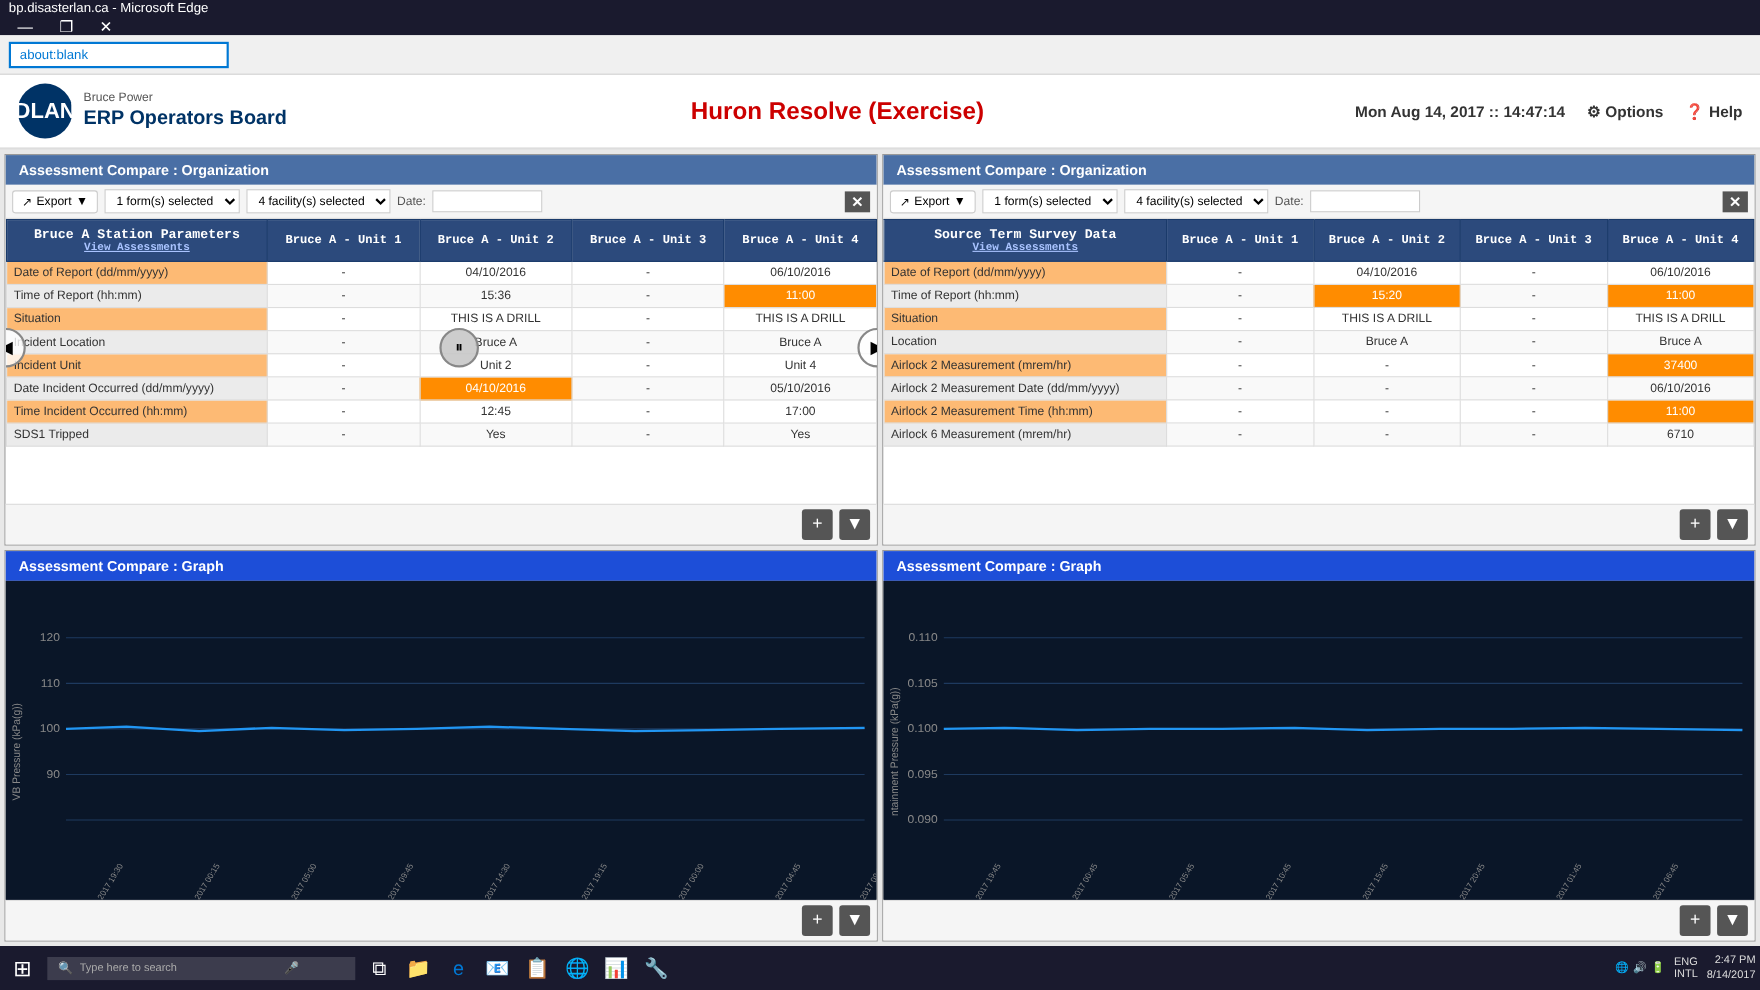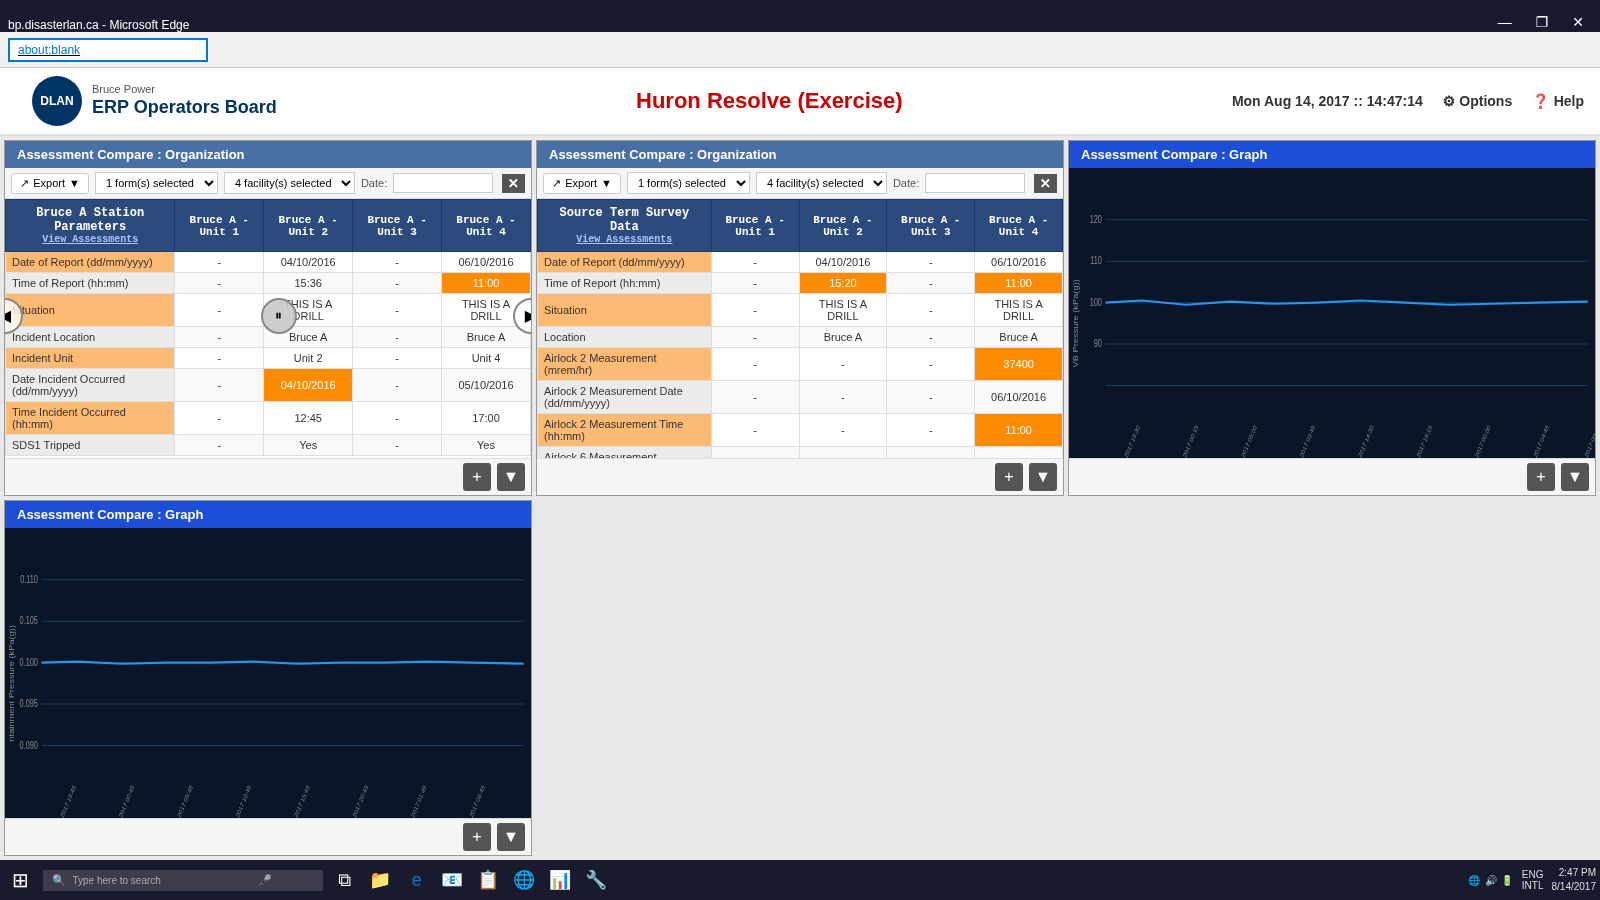--- a/index.html
+++ b/index.html
@@ -4,74 +4,74 @@
   <style>
     * { box-sizing: border-box; margin: 0; padding: 0; }
     body { font-family: Arial, sans-serif; font-size: 12px; background: #c0c0c0; width: 1600px; height: 900px; overflow: hidden; }
 
     
     .title-bar {
       background: #1a1a2e;
       color: white;
       height: 32px;
       display: flex;
-      align-items: flex-end;
+      align-items: flex-start;
       padding: 0 8px;
       font-size: 12px;
+      flex-direction: column;
     }
     .title-bar-text { flex: 1; }
     .title-bar-controls { display: flex; gap: 8px; align-items: center; }
     .title-bar-btn { background: none; border: none; color: white; font-size: 14px; cursor: pointer; padding: 2px 8px; }
 
     
     .address-bar {
       background: #f0f0f0;
       height: 36px;
       display: flex;
       align-items: center;
       padding: 0 8px;
       gap: 8px;
       border-bottom: 1px solid #ccc;
-      text-decoration: underline;
     }
     .address-input {
       background: white;
       border: 2px solid #0078d4;
       padding: 3px 8px;
       font-size: 12px;
       width: 200px;
       color: #0078d4;
     }
 
     
     .app-header {
       background: white;
       height: 68px;
       display: flex;
       align-items: center;
       padding: 0 16px;
       border-bottom: 2px solid #ddd;
     }
     .logo-area { display: flex; align-items: center; gap: 10px; margin-right: 30px; }
-    .logo-circle { width: 50px; height: 50px; background: #003366; border-radius: 50%; display: flex; align-items: center; justify-content: center; color: white; font-weight: bold; font-size: 12px; margin-left: 16px; }
+    .logo-circle { width: 50px; height: 50px; background: #003366; border-radius: 50%; display: flex; align-items: center; justify-content: center; color: white; font-weight: bold; font-size: 20px; }
     .logo-text { line-height: 1.3; }
     .logo-text .company { font-size: 11px; color: #555; }
     .logo-text .app-name { font-size: 18px; font-weight: bold; color: #003366; }
     .header-center { flex: 1; text-align: center; }
     .event-title { color: #cc0000; font-size: 22px; font-weight: bold; }
     .header-right { display: flex; align-items: center; gap: 20px; }
     .datetime { font-size: 14px; font-weight: bold; color: #333; }
     .header-btn { display: flex; align-items: center; gap: 4px; font-size: 14px; font-weight: bold; color: #333; cursor: pointer; }
 
     
     .main-content {
       background: #e8e8e8;
       height: calc(900px - 32px - 36px - 68px - 40px);
       display: grid;
-      grid-template-columns: 1fr 1fr 1fr;
+      grid-template-columns: 1fr 1fr;
       grid-template-rows: 1fr 1fr;
       gap: 4px;
       padding: 4px;
     }
 
     
     .panel {
       background: white;
       border: 1px solid #999;
       display: flex;

